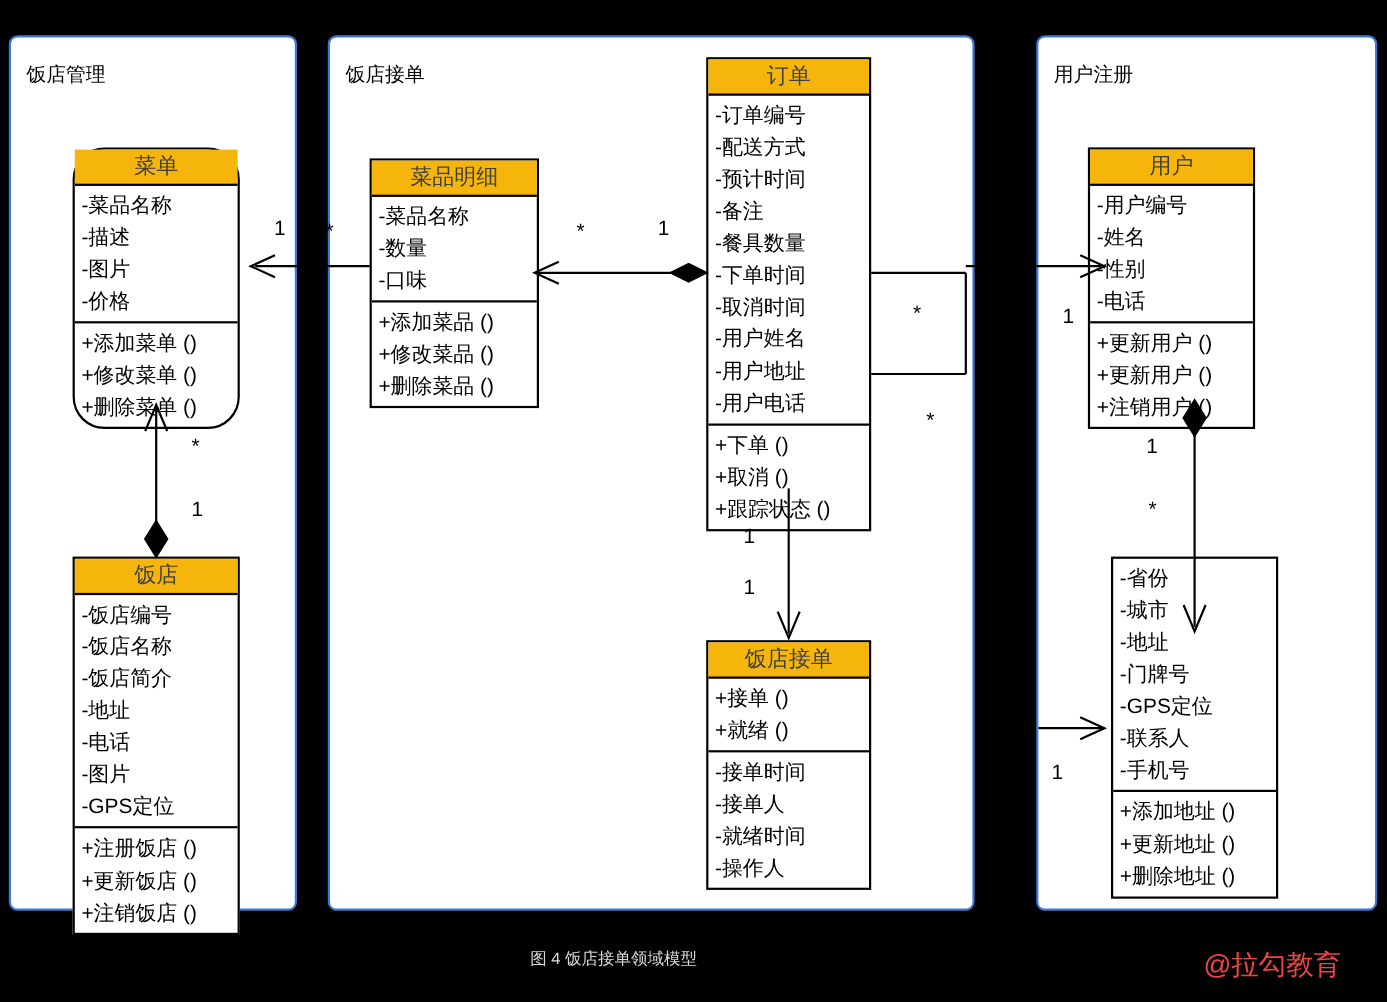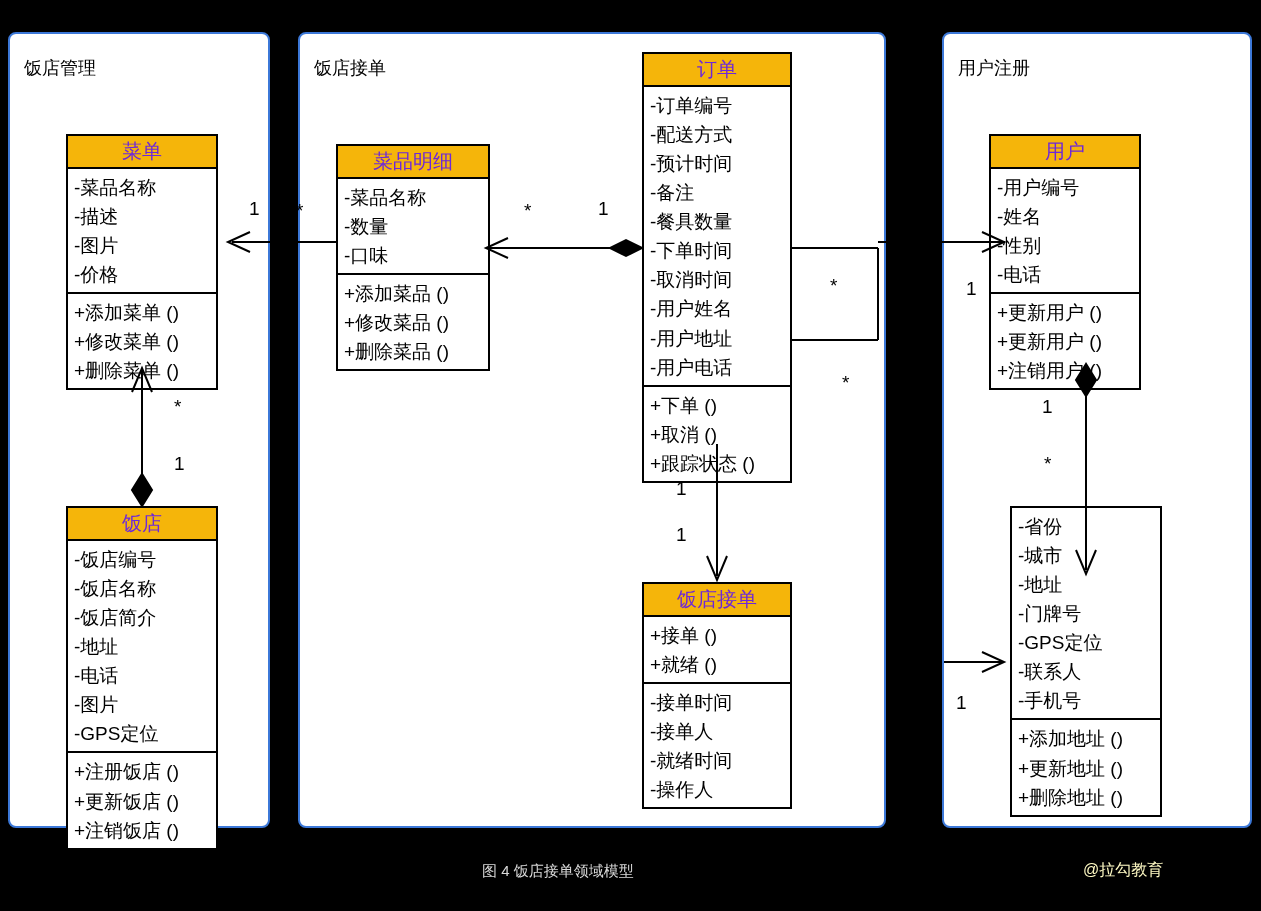--- a/index.html
+++ b/index.html
@@ -49,21 +49,21 @@
     background: #fff;
     border: 2px solid #000;
   }
   .uml-header {
     background: #f5b50a;
     border-bottom: 2px solid #000;
     text-align: center;
     font-size: 20px;
     line-height: 1.0;
     padding: 5px 4px 6px 4px;
-    color: #6d28d9;
+    color: #404040;
     white-space: nowrap;
   }
   .uml-section {
     padding: 4px 6px 3px 6px;
   }
   .uml-section + .uml-section {
     border-top: 2px solid #000;
   }
   .uml-row {
     font-size: 19px;
@@ -79,36 +79,37 @@
     white-space: nowrap;
   }
   .caption {
     position: absolute;
     color: #d9d9d9;
     font-size: 15px;
     white-space: nowrap;
   }
   .watermark {
     position: absolute;
-    color: #fef9c3;
-    font-size: 16px;
-    white-space: nowrap;
+    color: #ef4444;
+    font-size: 25px;
+    white-space: nowrap;
+    margin-left: 11px;
   }
 </style>
 </head>
 <body>
 
 <div id="canvas">
     <div class="package" style="left: 8px; top: 32px; width: 262px; height: 796px;"></div>
     <div class="package-title" style="left: 24px; top: 56px;">饭店管理</div>
     <div class="package" style="left: 298px; top: 32px; width: 588px; height: 796px;"></div>
     <div class="package-title" style="left: 314px; top: 56px;">饭店接单</div>
     <div class="package" style="left: 942px; top: 32px; width: 310px; height: 796px;"></div>
     <div class="package-title" style="left: 958px; top: 56px;">用户注册</div>
-    <div class="umlclass" style="left: 66px; top: 134px; width: 152px;">
+    <div class="umlclass" style="left: 66px; top: 134px; width: 152px; border-radius: 29px;">
       <div class="uml-header">菜单</div>
       <div class="uml-section">
         <div class="uml-row">-菜品名称</div>
         <div class="uml-row">-描述</div>
         <div class="uml-row">-图片</div>
         <div class="uml-row">-价格</div>
       </div>
       <div class="uml-section">
         <div class="uml-row">+添加菜单 ()</div>
         <div class="uml-row">+修改菜单 ()</div>

